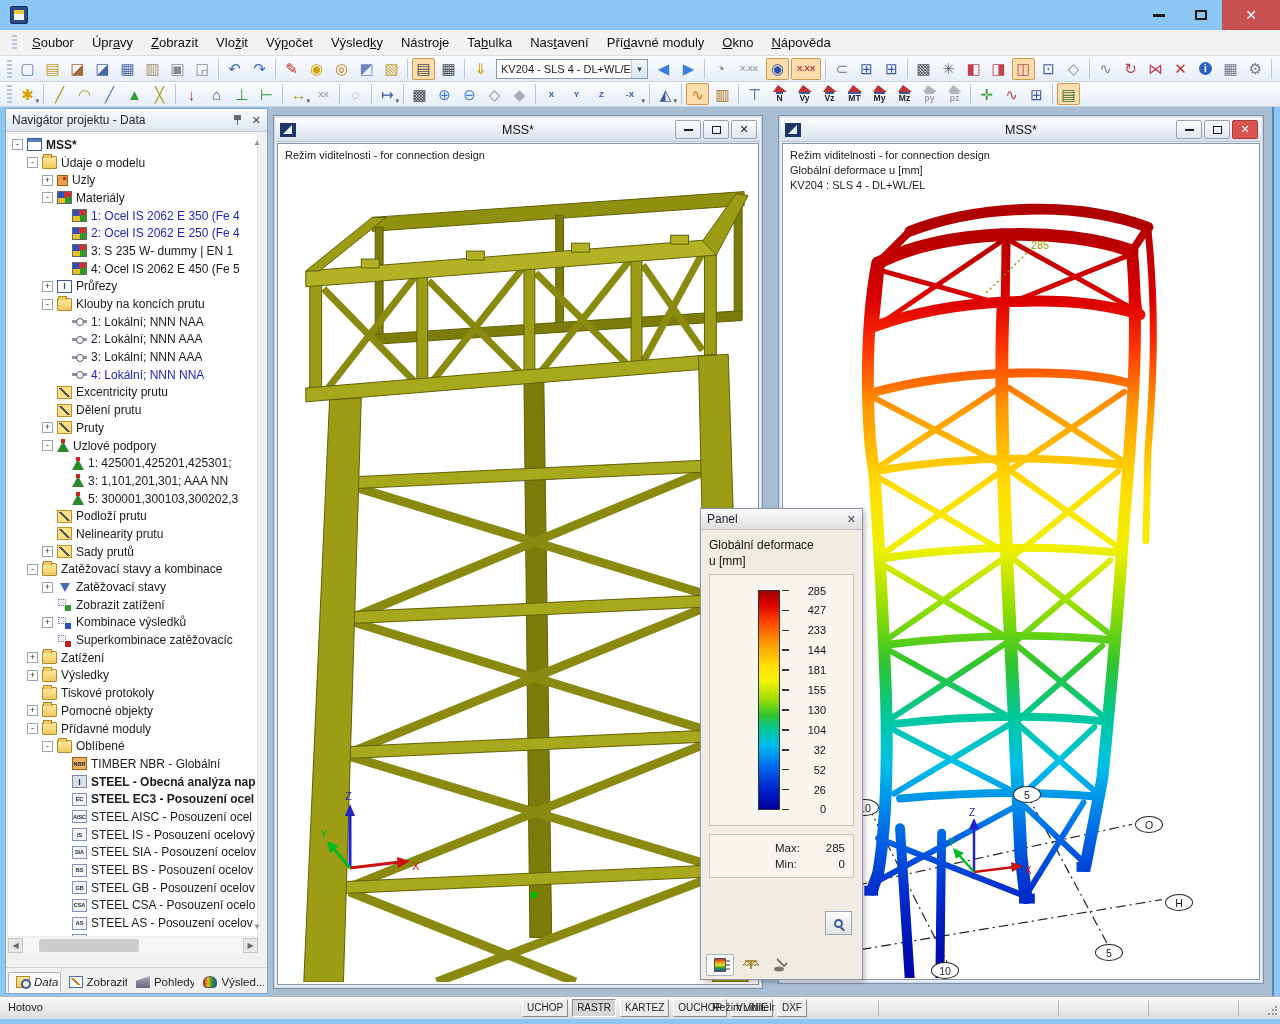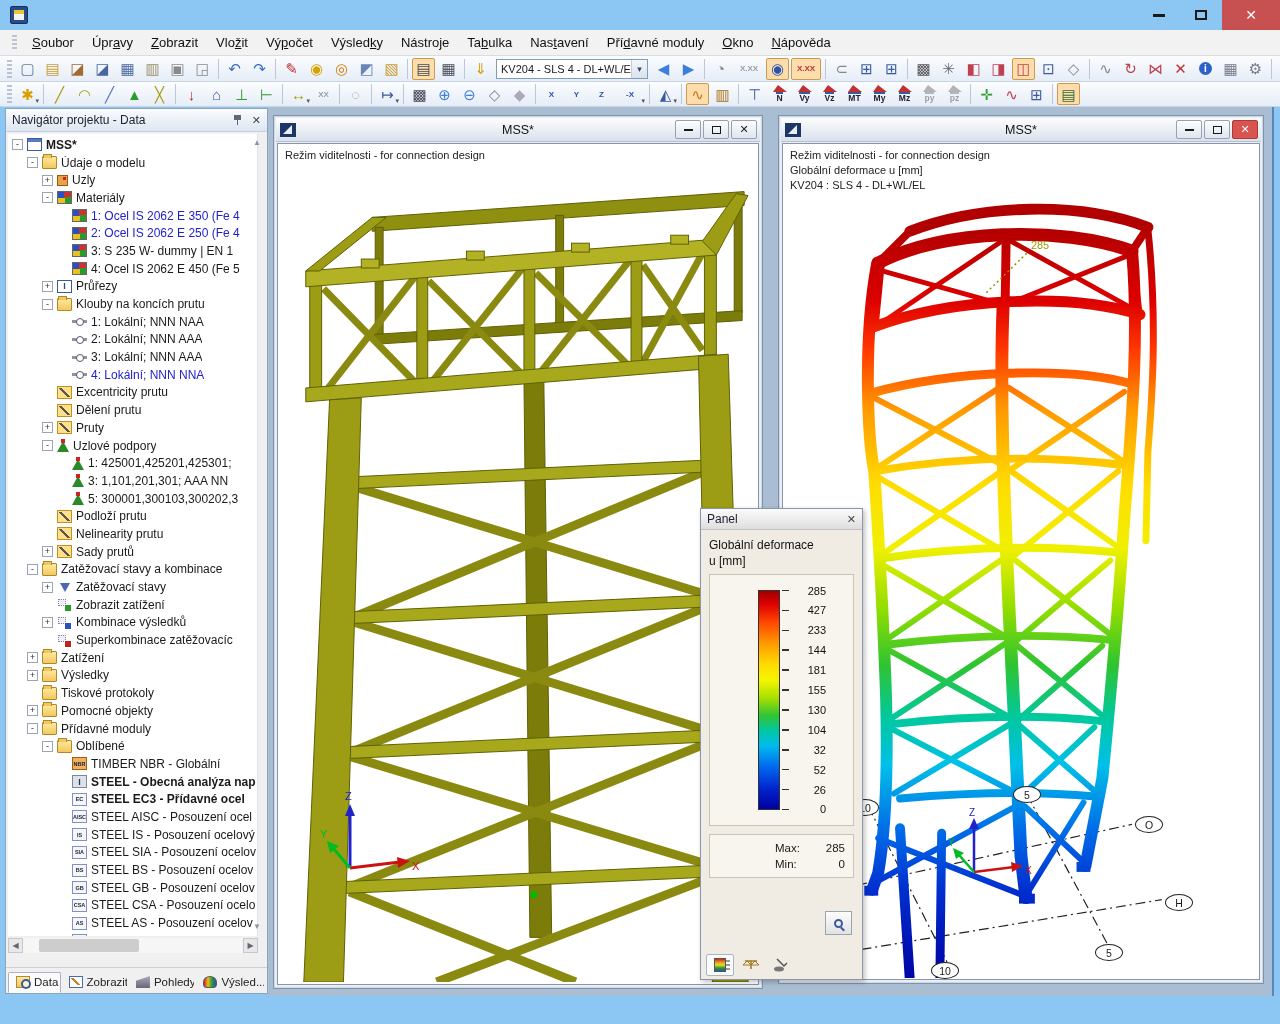--- a/index.html
+++ b/index.html
@@ -94,21 +94,21 @@
   .tico.module-steel { background:#dde2ea; border:1px solid #7a88a0; font-size:9px; font-weight:bold; color:#334; }
   .tico.module-steel::after { content:"I"; }
   .vscroll-arrow { position:absolute; right:4px; width:12px; height:12px; font-size:8px; color:#8a94a2; text-align:center; line-height:12px; }
   #vup { top:28px; } #vdn { top:812px; }
   #hscroll { position:absolute; left:2px; top:829px; width:250px; height:15px; background:#f0f0f0; display:flex; align-items:center; }
   .harr { width:15px; height:15px; background:#e8e8e8; border:1px solid #c8c8c8; font-size:8px; color:#667; text-align:center; line-height:13px; }
   .htrack { flex:1; position:relative; height:15px; background:#f6f6f6; }
   .hthumb { position:absolute; left:16px; top:1px; width:100px; height:13px; background:#cdcdcd; border-radius:2px; }
   #nav-tabs { position:absolute; left:0; bottom:0; width:261px; height:26px; background:#f0f0f0; border-top:1px solid #d0d0d0; display:flex; align-items:flex-end; padding:0 2px; }
   .nav-tab { display:flex; align-items:center; gap:4px; padding:3px 7px 4px; font-size:11.5px; color:#222; border:1px solid transparent; white-space:nowrap; overflow:hidden; }
-  .nav-tab.active { background:#fbfbfb; border-color:#aab4c2; border-bottom-color:#fbfbfb; border-radius:2px 2px 0 0; }
+  .nav-tab.active { background:#fbfbfb; border-color:#aab4c2; border-bottom-color:#fbfbfb; border-radius:2px 2px 0 0;font-style:italic; }
   .tabico { width:14px; height:12px; flex:none; position:relative; }
   .tabico.t-data { background:linear-gradient(180deg,#ffe9a0,#f2c85e); border:1px solid #b08a28; }
   .tabico.t-data::after { content:""; position:absolute; right:-2px; bottom:-2px; width:6px; height:6px; border:2px solid #3a5aa0; border-radius:50%; background:#fffa; }
   .tabico.t-zobr { background:#fff; border:1px solid #4a6ab0; }
   .tabico.t-zobr::after { content:""; position:absolute; left:1px; top:1px; width:9px; height:7px; background:linear-gradient(45deg,transparent 40%,#d08020 40% 60%,transparent 60%); }
   .tabico.t-pohl { background:linear-gradient(180deg,#aab,#667); clip-path:polygon(0 40%,100% 0,100% 100%,0 100%); }
   .tabico.t-vysl { border-radius:50% 50% 4px 4px; background:linear-gradient(90deg,#d02020,#e8c020,#2a9a2a,#2a50c0); border:1px solid #556; }
 
   
   .childwin { position:absolute; background:#e9eef5; border:1px solid #7f93ad; box-shadow:0 0 0 1px #cfd9e6 inset; }
@@ -726,21 +726,21 @@
             <span class="tsp"></span>
             <span class="tico module-steel"></span>
             <span class="tlabel bold">STEEL - Obecná analýza nap</span>
           </div>
           <div class="trow">
             <span style="width: 45px; flex: 0 0 auto;"></span>
             <span class="tsp"></span>
             <span class="tico module">
               <span class="mtxt">EC</span>
             </span>
-            <span class="tlabel bold">STEEL EC3 - Přídavné ocel</span>
+            <span class="tlabel bold">STEEL EC3 - Posouzení ocel</span>
           </div>
           <div class="trow">
             <span style="width: 45px; flex: 0 0 auto;"></span>
             <span class="tsp"></span>
             <span class="tico module">
               <span class="mtxt">AISC</span>
             </span>
             <span class="tlabel">STEEL AISC - Posouzení ocel</span>
           </div>
           <div class="trow">
@@ -1135,15 +1135,32 @@
                 <path d="M3,1 L10,8 L13,5" fill="none" stroke="#555" stroke-width="1.5"></path>
                 <ellipse cx="5" cy="11" rx="5" ry="2.5" fill="#777"></ellipse>
               </svg>
           </span>
         </div>
       </div>
 
     </div>
   </div>
 
+  <div id="statusbar">
+    <span id="status-left">Hotovo</span>
+    <div id="status-cells">
+        <span class="sb-btn">UCHOP</span>
+        <span class="sb-btn pressed">RASTR</span>
+        <span class="sb-btn">KARTEZ</span>
+        <span class="sb-btn">OUCHOP</span>
+        <span class="sb-btn">VLINIE</span>
+        <span class="sb-btn">DXF</span>
+      </div>
+    <span id="status-mode">Režim viditelr</span>
+    <span class="sb-div" style="left:878px;"></span>
+    <span class="sb-div" style="left:1058px;"></span>
+    <span class="sb-div" style="left:1148px;"></span>
+    <span class="sb-div" style="left:1238px;"></span>
+    <span id="grip"></span>
+  </div>
   <div id="bottomstrip"></div>
 
 </div>
 
 </body></html>

